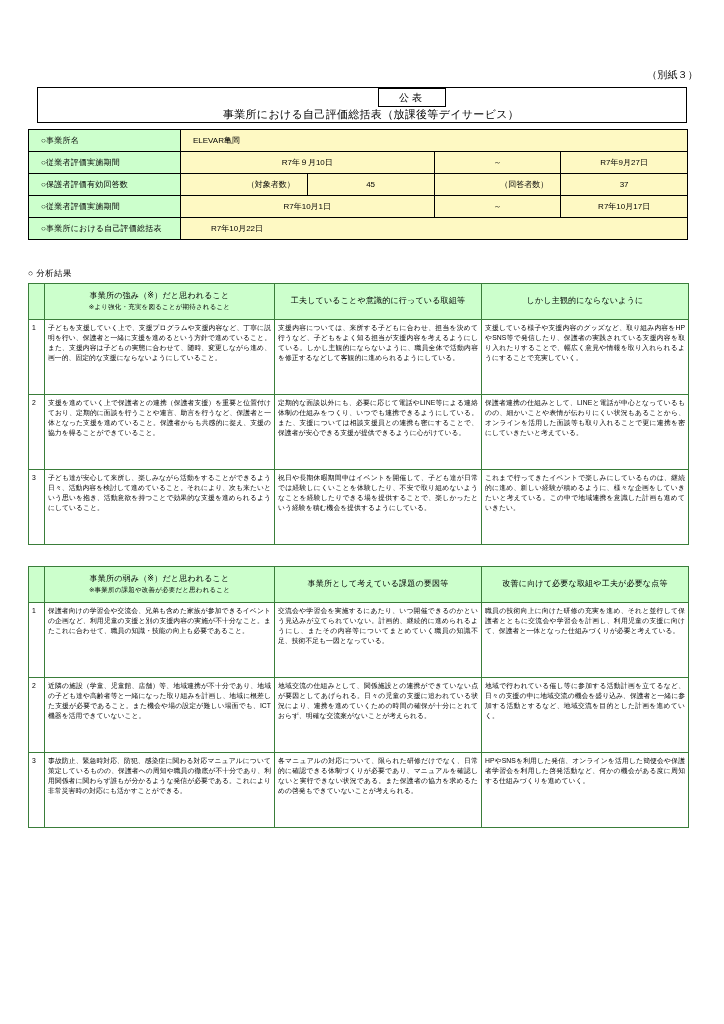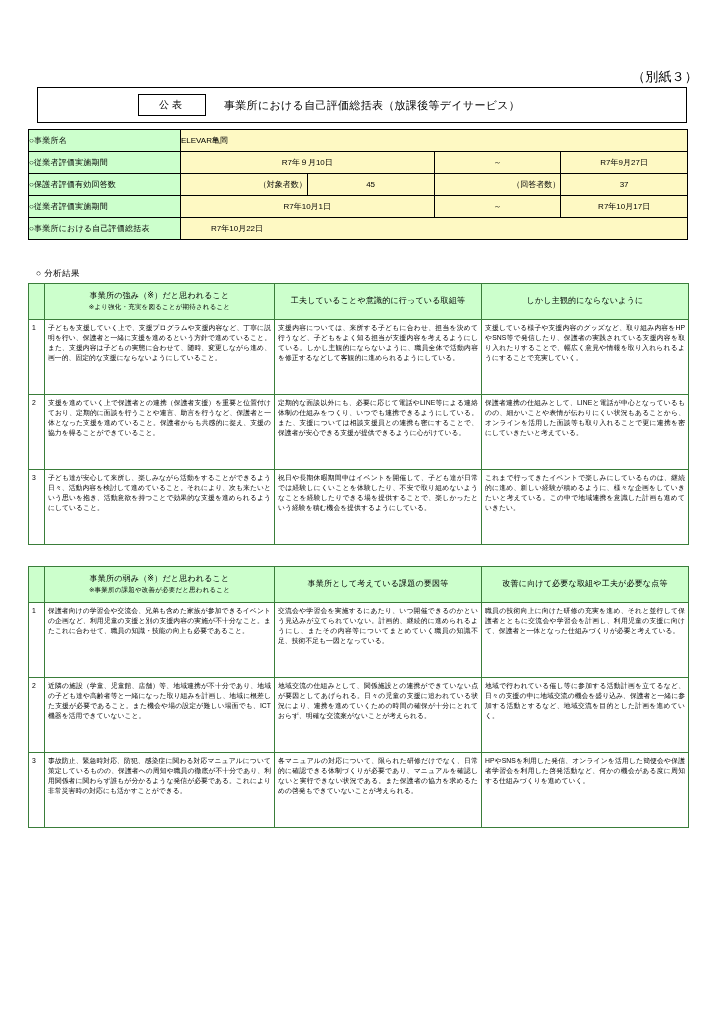--- a/index.html
+++ b/index.html
@@ -21,35 +21,36 @@
     width: 724px;
     height: 1024px;
     box-sizing: border-box;
     padding: 0;
   }
   
   .annex-note {
     position: absolute;
     right: 26px;
     top: 68px;
-    font-size: 13px;
+    font-size: 10px;
     letter-spacing: 0.2px;
     white-space: nowrap;
   }
   
   .title-box {
     position: absolute;
     left: 37px;
     top: 87px;
     width: 650px;
     height: 36px;
     border: 1px solid #000;
     box-sizing: border-box;
     display: flex;
     align-items: center;
+    flex-direction: column;
   }
   .title-koyho {
     width: 68px;
     height: 22px;
     margin-left: 100px;
     border: 1px solid #000;
     box-sizing: border-box;
     display: flex;
     align-items: center;
     justify-content: center;
@@ -68,21 +69,21 @@
     left: 28px;
     top: 129px;
     width: 660px;
     border-collapse: collapse;
     table-layout: fixed;
   }
   table.info td {
     border: 1px solid #000;
     height: 22px;
     font-size: 8px;
-    padding: 0 0;
+    padding: 0 12px;
     box-sizing: border-box;
     vertical-align: middle;
   }
   td.lbl {
     background: #ccffcc;
     width: 152px;
     letter-spacing: 0.2px;
   }
   td.val {
     background: #fef9c3;
@@ -95,21 +96,20 @@
     padding-left: 4px;
   }
   td.tilde { width: 84px; text-align: center; }
   
   .section-caption {
     position: absolute;
     left: 28px;
     top: 268px;
     font-size: 8.5px;
     letter-spacing: 0.4px;
-    margin-left: 8px;
   }
   
   table.analysis {
     position: absolute;
     left: 28px;
     width: 660px;
     border-collapse: collapse;
     table-layout: fixed;
     border: 1px solid #3a7d3a;
   }

